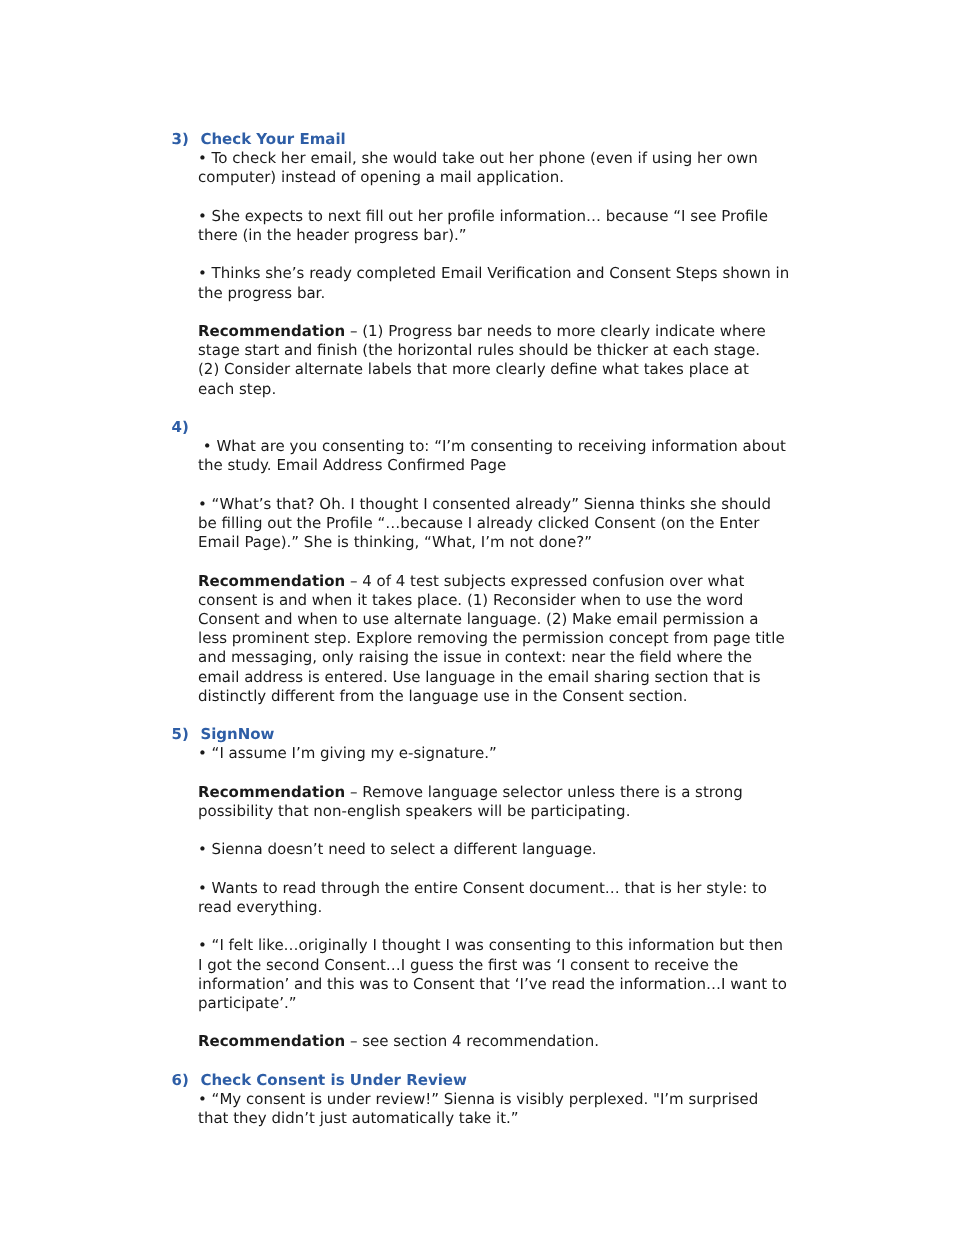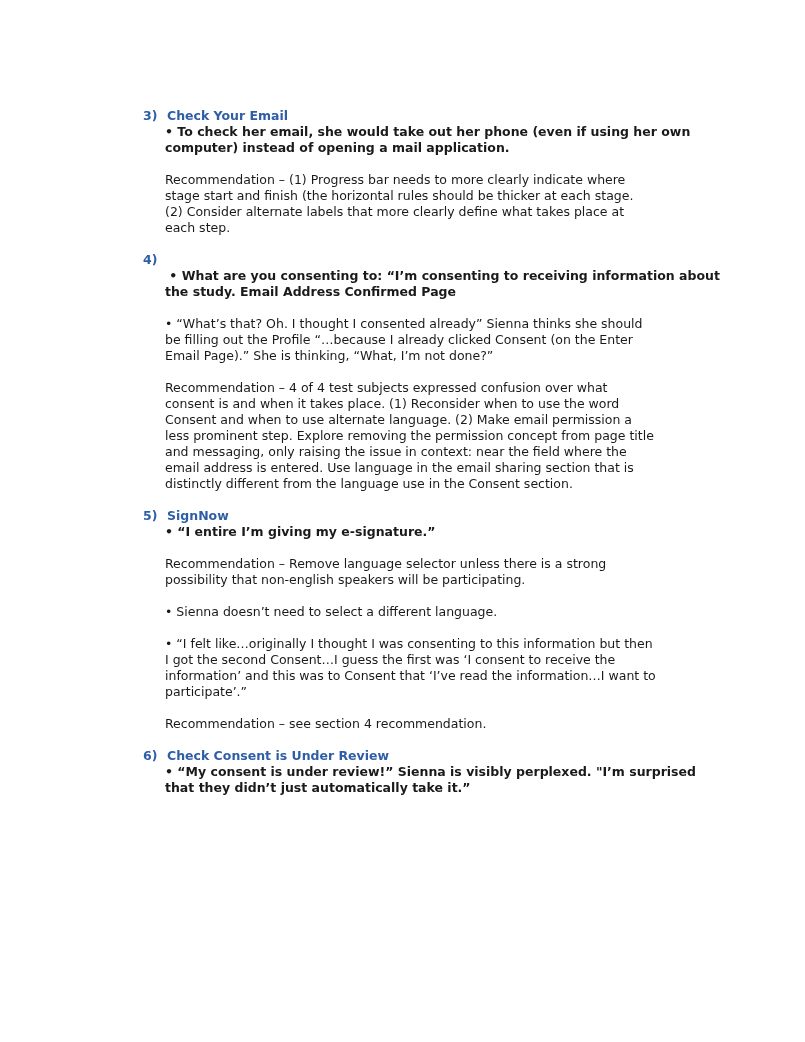--- a/index.html
+++ b/index.html
@@ -32,36 +32,40 @@
     color: #2e5ea6;
   }
   .sec-num {
     flex: none;
     width: 24px;
   }
   .section-body .block {
     margin: 16px 0 0 22px;
     white-space: pre-wrap;
   }
-  .section-body .block:first-child { margin-top: 0; font-weight: bold; }
-  .rec-label { font-weight: normal; }
+  .section-body .block:first-child { margin-top: 0; }
+  .rec-label { font-weight: bold; }
 </style>
 </head>
 <body>
 
 <div class="page">
   <div class="content" style="color: rgb(26, 26, 26);">
       <div class="section">
         <div class="section-heading" style="color: rgb(46, 94, 166);">
           <span class="sec-num">3)</span>
           <span class="sec-title">Check Your Email</span>
         </div>
         <div class="section-body">
           <div class="block">• To check her email, she would take out her phone (even if using her own
 computer) instead of opening a mail application.</div>
+          <div class="block">• She expects to next fill out her profile information… because “I see Profile
+there (in the header progress bar).”</div>
+          <div class="block">• Thinks she’s ready completed Email Verification and Consent Steps shown in
+the progress bar.</div>
           <div class="block"><strong class="rec-label">Recommendation</strong><span> – (1) Progress bar needs to more clearly indicate where
 stage start and finish (the horizontal rules should be thicker at each stage.
 (2) Consider alternate labels that more clearly define what takes place at
 each step.</span></div>
         </div>
       </div>
       <div class="section">
         <div class="section-heading" style="color: rgb(46, 94, 166);">
           <span class="sec-num">4)</span>
         </div>
@@ -79,24 +83,26 @@
 email address is entered. Use language in the email sharing section that is
 distinctly different from the language use in the Consent section.</span></div>
         </div>
       </div>
       <div class="section">
         <div class="section-heading" style="color: rgb(46, 94, 166);">
           <span class="sec-num">5)</span>
           <span class="sec-title">SignNow</span>
         </div>
         <div class="section-body">
-          <div class="block">• “I entire I’m giving my e-signature.”</div>
+          <div class="block">• “I assume I’m giving my e-signature.”</div>
           <div class="block"><strong class="rec-label">Recommendation</strong><span> – Remove language selector unless there is a strong
 possibility that non-english speakers will be participating.</span></div>
           <div class="block">• Sienna doesn’t need to select a different language.</div>
+          <div class="block">• Wants to read through the entire Consent document… that is her style: to
+read everything.</div>
           <div class="block">• “I felt like…originally I thought I was consenting to this information but then
 I got the second Consent…I guess the first was ‘I consent to receive the
 information’ and this was to Consent that ‘I’ve read the information…I want to
 participate’.”</div>
           <div class="block"><strong class="rec-label">Recommendation</strong><span> – see section 4 recommendation.</span></div>
         </div>
       </div>
       <div class="section">
         <div class="section-heading" style="color: rgb(46, 94, 166);">
           <span class="sec-num">6)</span>

